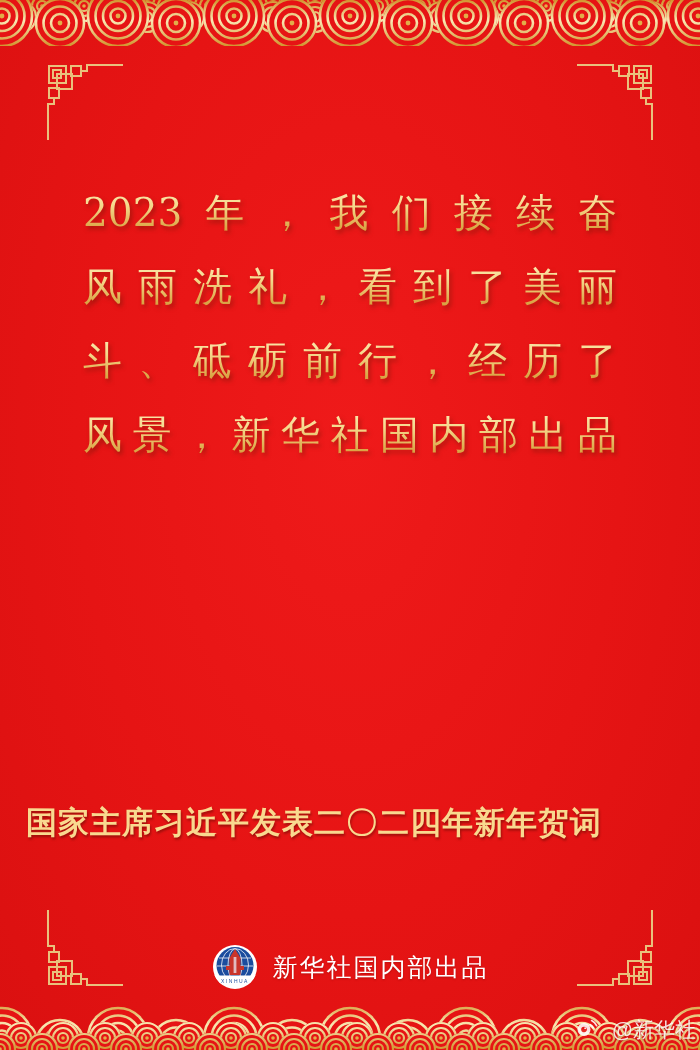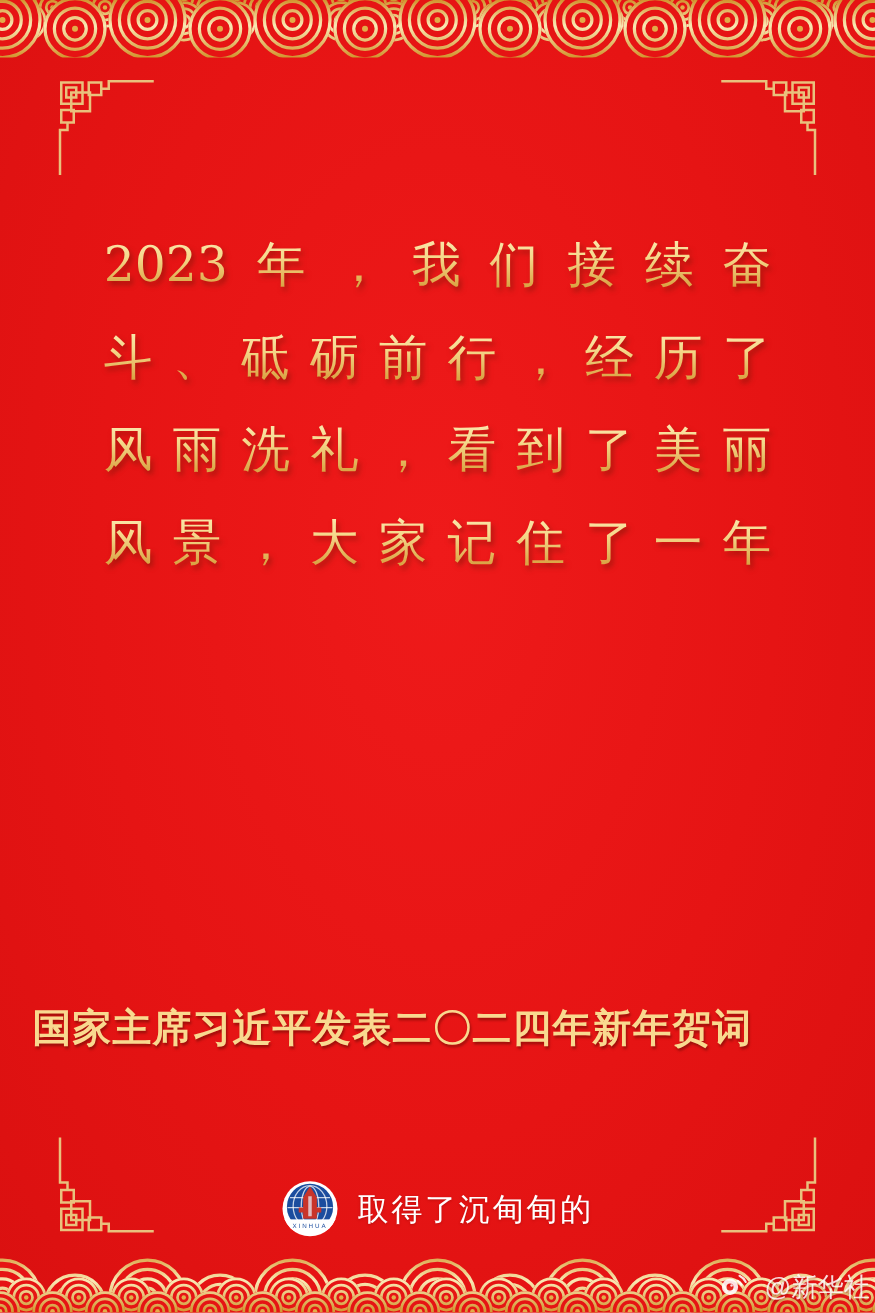--- a/index.html
+++ b/index.html
@@ -713,23 +713,23 @@
   </svg>
 <svg class="corner corner-bl" viewBox="0 0 80 80">
     <use href="#cornerSym"></use>
   </svg>
 <svg class="corner corner-br" viewBox="0 0 80 80">
     <use href="#cornerSym"></use>
   </svg>
 
 <div class="main-text">
   <div class="quote-line">2023年，我们接续奋</div>
+  <div class="quote-line">风雨洗礼，看到了美丽</div>
   <div class="quote-line">斗、砥砺前行，经历了</div>
-  <div class="quote-line">风雨洗礼，看到了美丽</div>
-  <div class="quote-line">风景，大家记住了一年</div>
+  <div class="quote-line">风景，新华社国内部出品</div>
 </div>
 
 <div class="caption">国家主席习近平发表二〇二四年新年贺词</div>
 
 <div class="footer-row">
   <svg width="46" height="46" viewBox="0 0 46 46">
     <defs>
         <clipPath id="logoClip">
           <circle cx="23" cy="23" r="22"></circle>
         </clipPath>
@@ -743,21 +743,21 @@
       <line x1="5" y1="22" x2="41" y2="22"></line>
     </g>
     <g clip-path="url(#logoClip)">
       <path d="M23 5 L28.5 14 L28.5 31 L17.5 31 L17.5 14 Z" fill="#c9342a"></path>
       <path d="M14 22 H32 V26 H14 Z" fill="#c9342a"></path>
       <path d="M21.6 13 h2.8 v16 h-2.8 z" fill="#e8e8f2" opacity="0.75"></path>
       <rect x="1" y="31.5" width="44" height="9" fill="#ffffff"></rect>
     </g>
     <text x="23" y="38.5" font-size="5" text-anchor="middle" fill="#1b4c9e" letter-spacing="1.5">XINHUA</text>
   </svg>
-  <span class="credit">取得了沉甸甸的</span>
+  <span class="credit">新华社国内部出品</span>
 </div>
 
 <div class="watermark">
   <svg width="24" height="22" viewBox="0 0 24 22" opacity="0.88">
     <circle cx="9" cy="13.5" r="6.5" fill="#ffffff"></circle>
     <circle cx="9" cy="13.5" r="2.8" fill="#e61414"></circle>
     <circle cx="10.2" cy="12.3" r="1" fill="#ffffff"></circle>
     <path d="M15 8.6 a6.5 6.5 0 0 1 3.2 3.2" stroke="#ffffff" stroke-width="1.7" fill="none" stroke-linecap="round"></path>
     <path d="M16.6 4.6 a11 11 0 0 1 5 5" stroke="#ffffff" stroke-width="1.7" fill="none" stroke-linecap="round"></path>
   </svg>

